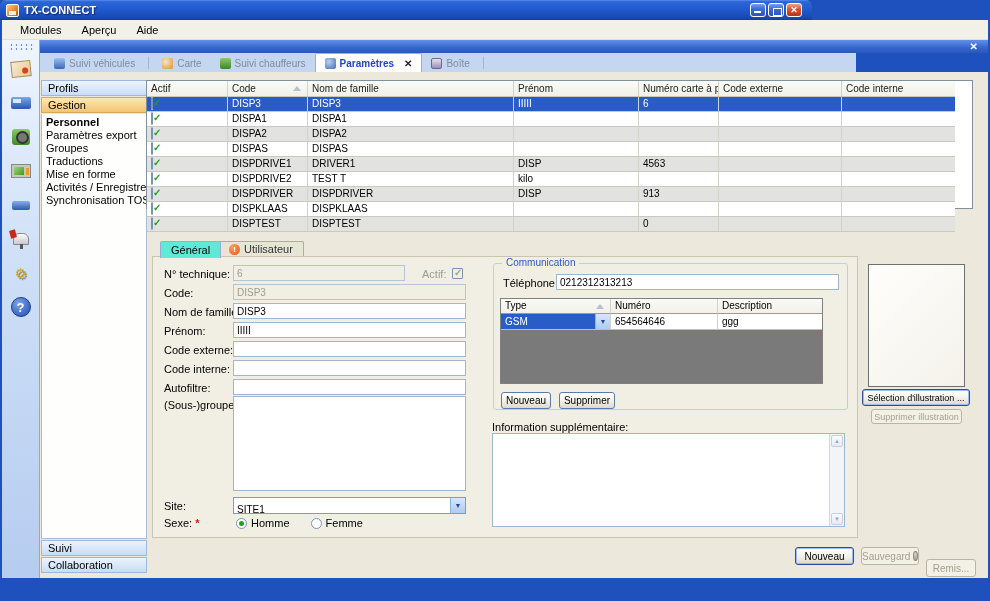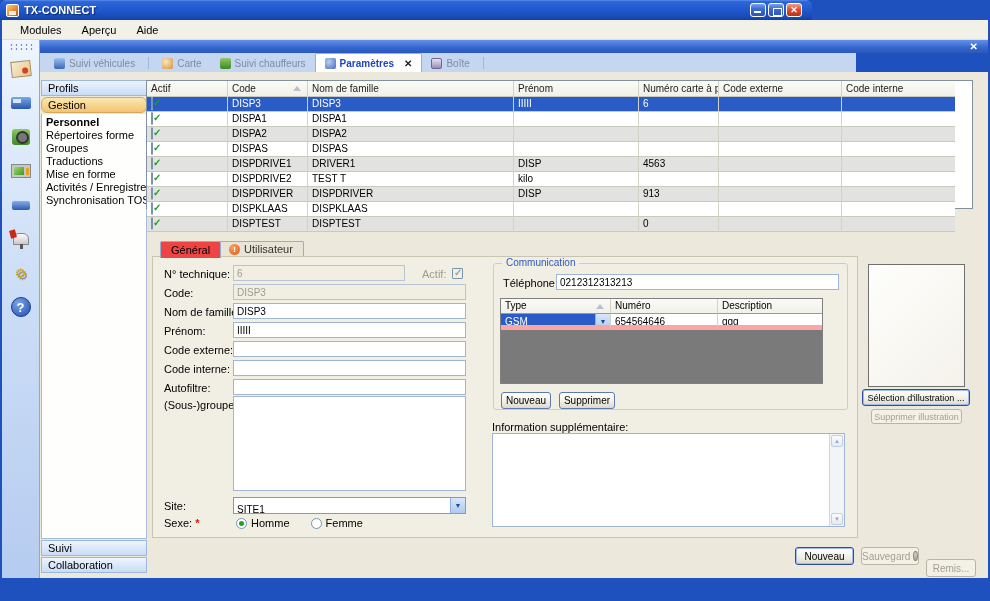--- a/index.html
+++ b/index.html
@@ -72,21 +72,21 @@
   .mtab .closex { color:#222; font-weight:bold; margin-left:6px; font-size:10px; }
   .tabsep { width:1px; height:12px; background:#9FB6D6; margin:0 4px 3px 4px; }
 
   
   .content { position:absolute; left:40px; top:72px; width:948px; height:506px; background:#ECE9DC; }
 
   
   .navpanel { position:absolute; left:41px; top:80px; width:106px; height:494px; display:flex; flex-direction:column; }
   .nav-header { height:16px; line-height:15px; padding-left:6px; margin-bottom:1px;
     background:linear-gradient(180deg,#EDF4FD,#C9DCF6); border:1px solid #9DB8E0; color:#000; }
-  .nav-header.active { background:linear-gradient(180deg,#FCE8B0,#F3C474); border-color:#D8A858;border-radius:6px; }
+  .nav-header.active { background:linear-gradient(180deg,#FCE8B0,#F3C474); border-color:#D8A858; }
   .nav-items { flex:1; background:#FEFEFC; border:1px solid #A8BCD8; border-top:none; padding-top:2px; }
   .nav-item { height:13px; line-height:13px; padding-left:4px; white-space:nowrap; overflow:hidden; }
   .nav-item.selected { font-weight:bold; }
 
   
   .grid { position:absolute; left:146px; top:80px; width:827px; height:129px; background:#fff; border:1px solid #828F9C; display:flex;gap:48px; }
   .grid-main { width:808px; }
   .grid-row { display:grid; grid-template-columns:81px 80px 206px 125px 80px 123px 113px; height:15px; }
   .grid-head { height:16px; background:linear-gradient(180deg,#FBFBF7,#F0F0E7); }
   .grid-head .cell { border-bottom:1px solid #9C9C8E; font-size:10px; color:#222; display:flex; align-items:center; }
@@ -103,21 +103,21 @@
   .grid-filler { height:1px; }
   
   .vscroll { width:17px; border-left:1px solid #AEB4BC; background:#EDF1F8; position:relative; }
   .sbtn { position:absolute; left:0; width:16px; height:16px; background:linear-gradient(180deg,#D8E6FA,#AECBF0); border:1px solid #8FB0DC; border-radius:2px; color:#2A4E9C; font-size:7px; text-align:center; line-height:15px; }
   .sbtn.up { top:0; } .sbtn.down { bottom:0; }
   .sthumb { position:absolute; left:0; top:58px; width:16px; height:38px; background:linear-gradient(90deg,#CDE0F8,#B4CFF4); border:1px solid #8FB0DC; border-radius:2px; }
 
   
   .formpanel { position:absolute; left:152px; top:256px; width:706px; height:282px; background:#F1EFE3; border:1px solid #C9C5B0; }
   .ftab { position:absolute; top:241px; height:16px; line-height:15px; padding:0 10px; border:1px solid #98AECE; border-bottom:none; border-radius:2px 2px 0 0; display:flex; align-items:center; gap:4px; }
-  .ftab.active { left:160px; background:#ef4444; z-index:2; height:17px; }
+  .ftab.active { left:160px; background:#5eead4; z-index:2; height:17px; }
   .ftab.inactive { left:218px; background:#E8E5D6; color:#333; }
   .warnball { width:11px; height:11px; border-radius:50%; background:radial-gradient(circle at 35% 30%,#F8A060,#E05818); color:#fff; font-size:8px; font-weight:bold; text-align:center; line-height:11px; }
 
   .flabel { position:absolute; color:#000; }
   .req { color:#D02018; font-weight:bold; margin-left:3px; }
   .tbox { position:absolute; height:16px; border:1px solid #9EB6D2; background:#fff; font-family:"Liberation Sans",sans-serif; font-size:10px; padding:1px 3px; color:#000; }
   .tbox:disabled, .tbox.disabled { background:#F0EFE1; color:#9C9C90; border-color:#B8C4D4; }
   .bigbox { position:absolute; border:1px solid #9EB6D2; background:#fff; }
   .selectbox { position:absolute; height:17px; border:1px solid #7F9DB9; background:#fff; display:flex; align-items:center; }
   .selectbox .sval { flex:1; padding-left:3px; font-size:10px;margin-top:7px; }
@@ -126,21 +126,21 @@
   .radio.on:before { content:""; position:absolute; left:2px; top:2px; width:5px; height:5px; border-radius:50%; background:#21A121; }
   .radiolabel { margin-right:18px; }
 
   
   .commgroup { position:absolute; left:493px; top:263px; width:355px; height:147px; border:1px solid #BFCFE2; border-radius:3px; }
   .commlegend { position:absolute; left:8px; top:-7px; background:#F1EFE3; padding:0 4px; color:#2E58C8; font-size:10px; }
   .commtable { position:absolute; left:6px; top:34px; width:323px; height:86px; border:1px solid #808080; background:#7A7A7A; }
   .commhead { display:grid; grid-template-columns:110px 107px 104px; height:15px; background:linear-gradient(180deg,#FBFBF7,#F0F0E7); }
   .commhead .cell { border-bottom:1px solid #9C9C8E; display:flex; align-items:center; }
   .commrow { display:grid; grid-template-columns:110px 107px 104px; height:16px; background:#fff; }
-  .commrow .cell { border-bottom:5px solid #fca5a5; line-height:15px; }
+  .commrow .cell { border-bottom:1px solid #fca5a5; line-height:15px; }
   .typecell { background:#2A5CC8; color:#fff; display:flex; padding-left:0; }
   .typecell .tval { flex:1; padding-left:4px; line-height:15px; }
   .typecell .droparrow { height:15px; }
 
   .xpbtn { position:absolute; height:17px; border:1px solid #5A7AB0; border-radius:3px;
     background:linear-gradient(180deg,#FFFFFF 0%,#F2F0E6 55%,#DDD8CA 100%);
     font-family:"Liberation Sans",sans-serif; font-size:10px; color:#000; text-align:center; display:flex; align-items:center; justify-content:center; gap:3px; }
   .xpbtn.focused { border-color:#2C4E9C; box-shadow:inset 0 0 0 1px #9EBCF0; }
   .xpbtn.disabled { background:#F3F1E6; border-color:#BAB5A2; color:#A39F90; box-shadow:none; }
   .save-ball { width:10px; height:10px; border-radius:50%; background:radial-gradient(circle at 35% 30%,#D0D0C8,#9A9A92); border:1px solid #8A8A82; }
@@ -239,21 +239,21 @@
     <div class="tabsep"></div>
   </div>
 
   <div class="content"></div>
 
   <div class="navpanel">
     <div class="nav-header">Profils</div>
     <div class="nav-header active">Gestion</div>
     <div class="nav-items">
       <div class="nav-item selected">Personnel</div>
-      <div class="nav-item">Répertoires forme</div>
+      <div class="nav-item">Paramètres export</div>
       <div class="nav-item">Groupes</div>
       <div class="nav-item">Traductions</div>
       <div class="nav-item">Mise en forme</div>
       <div class="nav-item">Activités / Enregistrements</div>
       <div class="nav-item">Synchronisation TOS</div>
     </div>
     <div class="nav-header" style="margin-top:1px;">Suivi</div>
     <div class="nav-header">Collaboration</div>
   </div>
 

